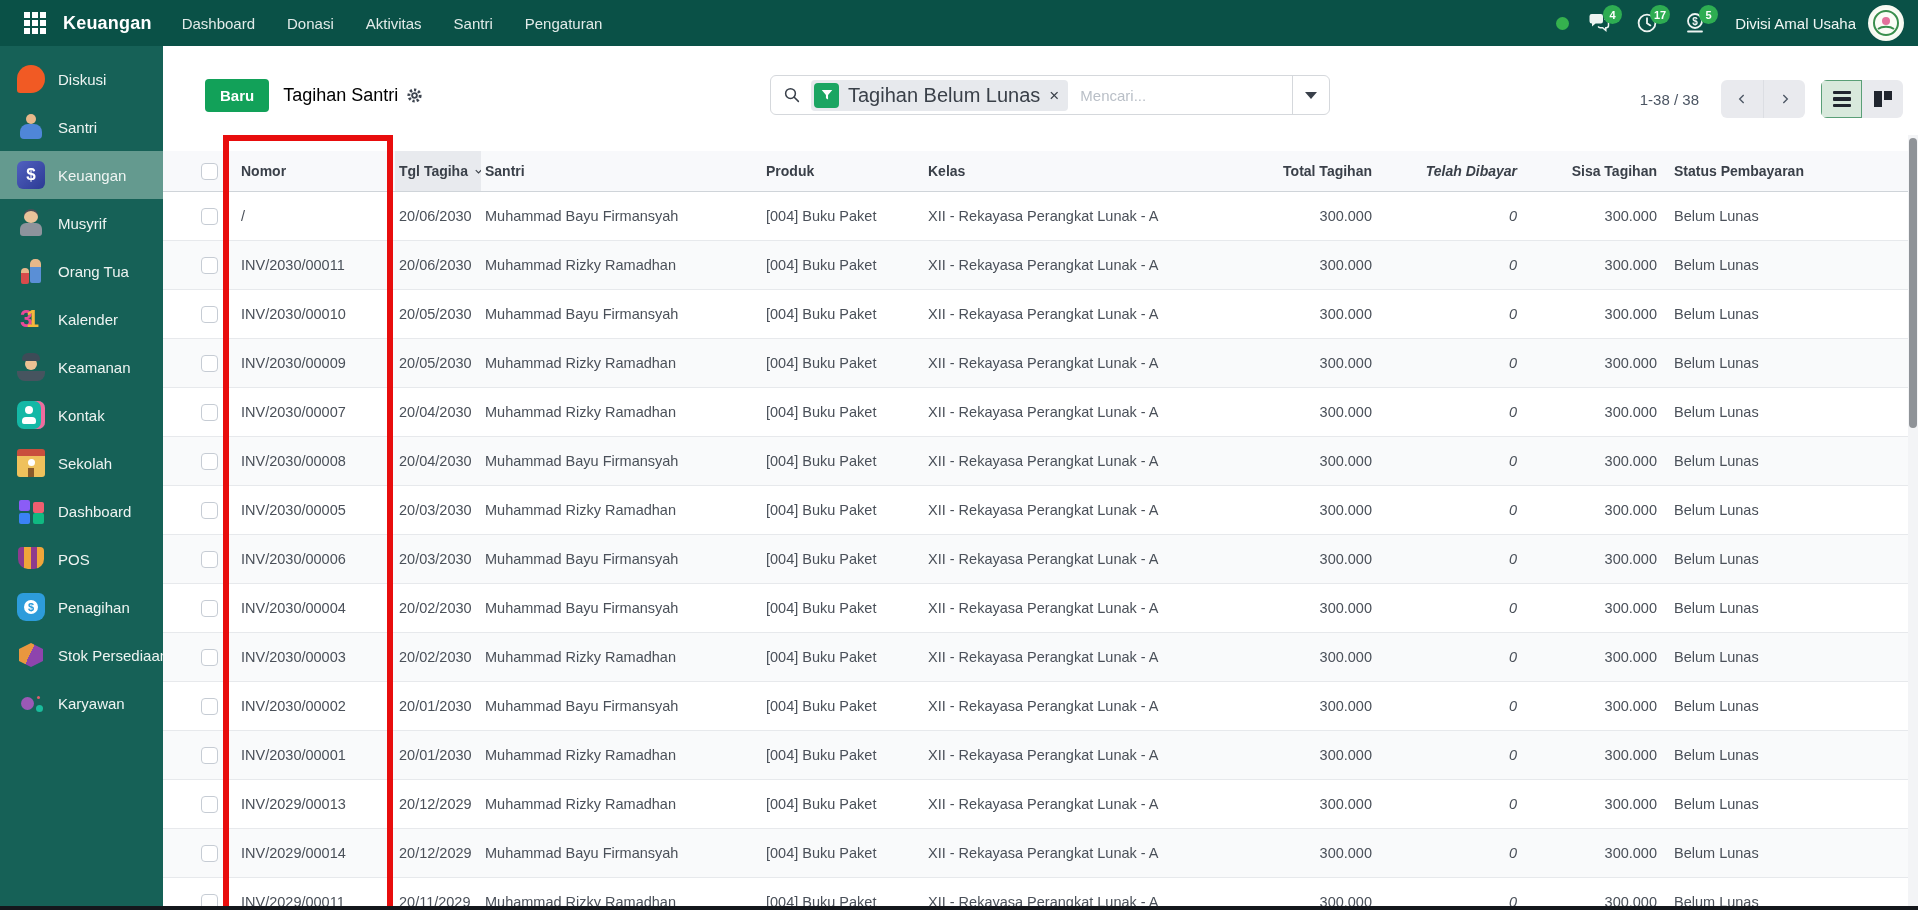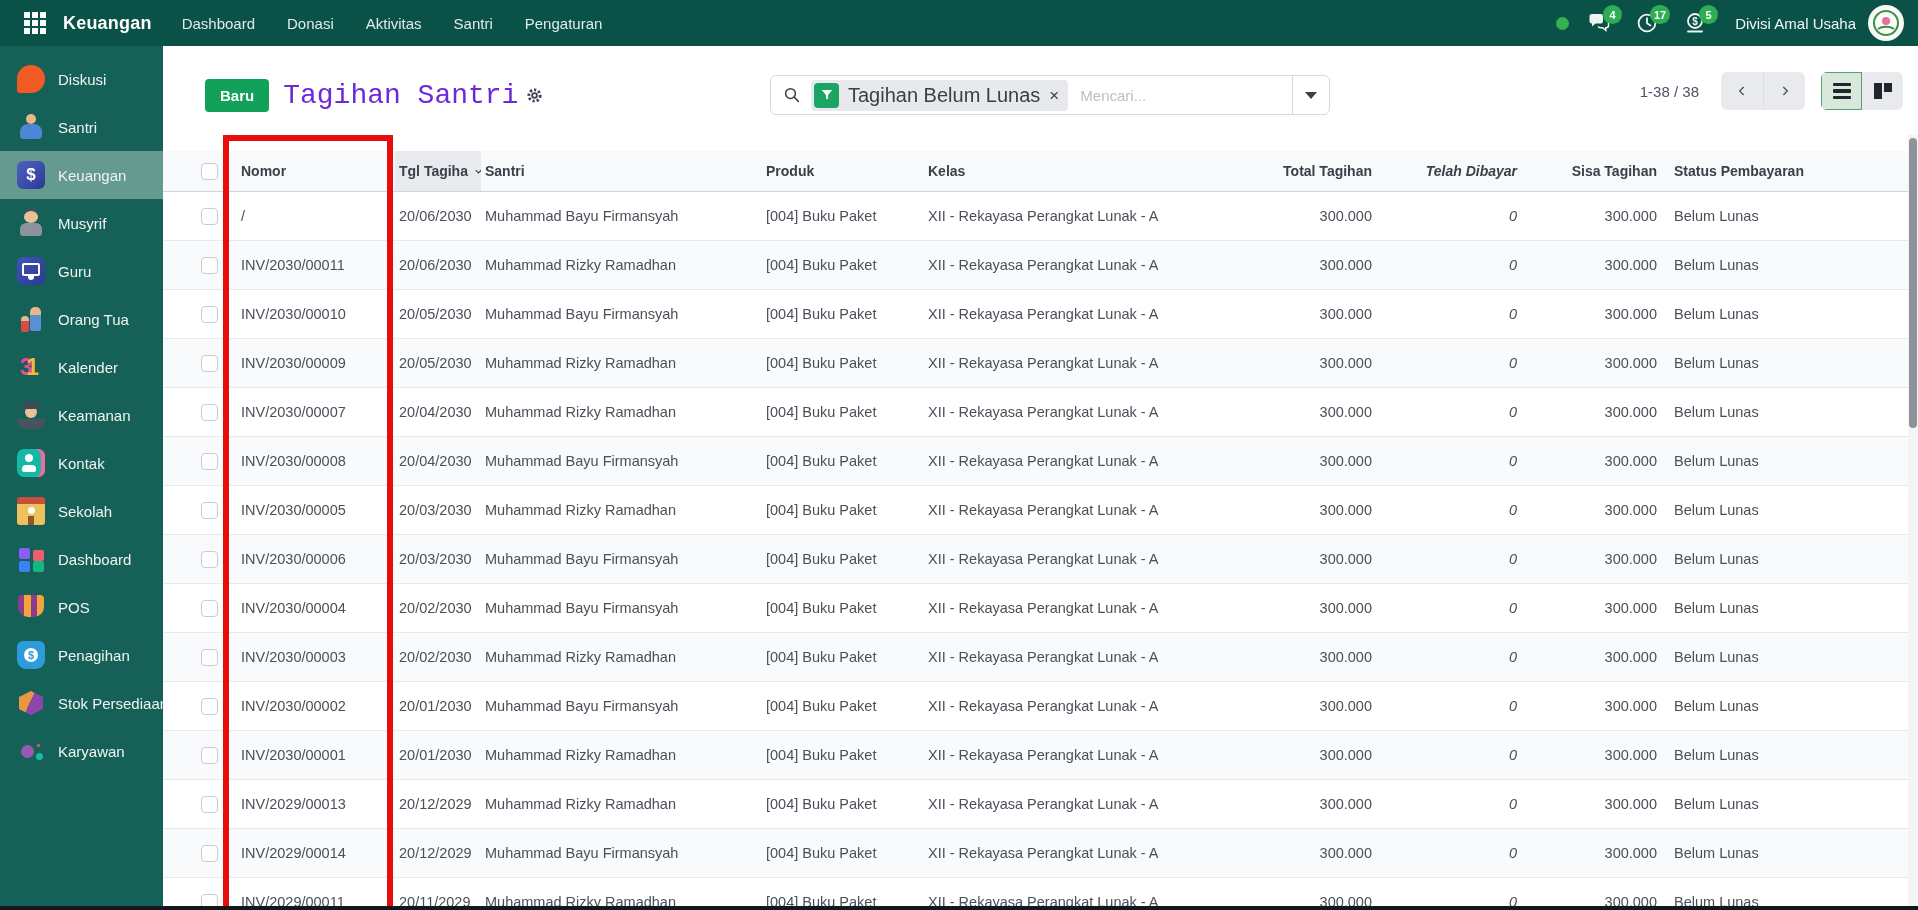--- a/index.html
+++ b/index.html
@@ -88,42 +88,42 @@
   .ic-dots::before { left:4px; top:8px; width:13px; height:13px; border-radius:50%; background:#9b59b6;
     box-shadow:12px 5px 0 -3px #1abc9c, 11px -6px 0 -5px #e05e6b; }
 
   
   .main { position:absolute; left:163px; top:46px; right:0; bottom:0; background:#fff;margin-top:16px; }
 
   
   .cpanel { position:relative; height:66px; display:flex; align-items:center; }
   .btn-new { margin-left:42px; background:#12a159; color:#fff; border:none; border-radius:4px;
     padding:8px 15px; font-size:15px; font-weight:bold; cursor:pointer; font-family:inherit; }
-  .page-title { margin-left:14px; font-size:28px; color:#6d28d9;font-family:Liberation Mono, monospace; }
+  .page-title { margin-left:14px; font-size:18px; color:#000000; }
   .gear { margin-left:8px; cursor:pointer; display:inline-flex; }
   .gear svg { width:17px; height:17px; }
 
   .searchbox { position:absolute; left:607px; top:13px; width:560px; height:40px;
     border:1px solid #d5d8dc; border-radius:6px; display:flex; align-items:center; background:#fff; }
   .searchbox .mag { margin-left:12px; display:flex; }
   .chip { margin-left:10px; display:flex; align-items:center; background:#e7e9ed; border-radius:4px;
     padding:3px 9px 3px 3px; gap:9px; cursor:pointer; }
   .chip-funnel { width:25px; height:25px; border-radius:4px; background:#1ba562;
     display:flex; align-items:center; justify-content:center; }
   .chip-label { font-size:20px; color:#3a4049; }
   .chip-x { font-size:17px; color:#3a4049; line-height:1; cursor:pointer; }
   .search-input { border:none; outline:none; flex:1; margin-left:12px; font-size:15px;
     font-family:inherit; color:#3a4049; min-width:40px; }
   .search-input::placeholder { color:#b9bfc7; }
   .search-toggle { width:37px; align-self:stretch; border-left:1px solid #d5d8dc;
     display:flex; align-items:center; justify-content:center; cursor:pointer; }
   .caret-down { width:0; height:0; border-left:6px solid transparent; border-right:6px solid transparent;
     border-top:7px solid #39404a; }
 
-  .cp-right { position:absolute; right:15px; top:10px; display:flex; align-items:center; }
+  .cp-right { position:absolute; right:15px; top:18px; display:flex; align-items:center; }
   .pager-range { font-size:15px; color:#4b5563; margin-right:22px; }
   .btn-group { display:flex; border-radius:6px; overflow:hidden; }
   .pg-btn { width:42px; height:38px; background:#e9eaee; border:none; display:flex; align-items:center;
     justify-content:center; cursor:pointer; }
   .pg-btn + .pg-btn { border-left:1px solid #dcdee3; }
   .view-group { margin-left:16px; display:flex; border-radius:6px; overflow:hidden; }
   .view-btn { width:41px; height:38px; background:#e9eaee; border:none; display:flex; align-items:center;
     justify-content:center; cursor:pointer; }
   .view-btn.active { background:#d8e9dc; outline:1px solid #5a9f77; outline-offset:-1px; }
   .list-glyph { display:flex; flex-direction:column; gap:3px; }
@@ -239,24 +239,20 @@
     </div>
     <div class="side-item active">
       <span class="sicon ic-dollar-square"></span>
       <span class="side-label">Keuangan</span>
     </div>
     <div class="side-item">
       <span class="sicon ic-counselor"></span>
       <span class="side-label">Musyrif</span>
     </div>
     <div class="side-item">
-      <span class="sicon ic-teacher"></span>
-      <span class="side-label">Guru</span>
-    </div>
-    <div class="side-item">
       <span class="sicon ic-family"></span>
       <span class="side-label">Orang Tua</span>
     </div>
     <div class="side-item">
       <span class="sicon ic-calendar"></span>
       <span class="side-label">Kalender</span>
     </div>
     <div class="side-item">
       <span class="sicon ic-police"></span>
       <span class="side-label">Keamanan</span>

